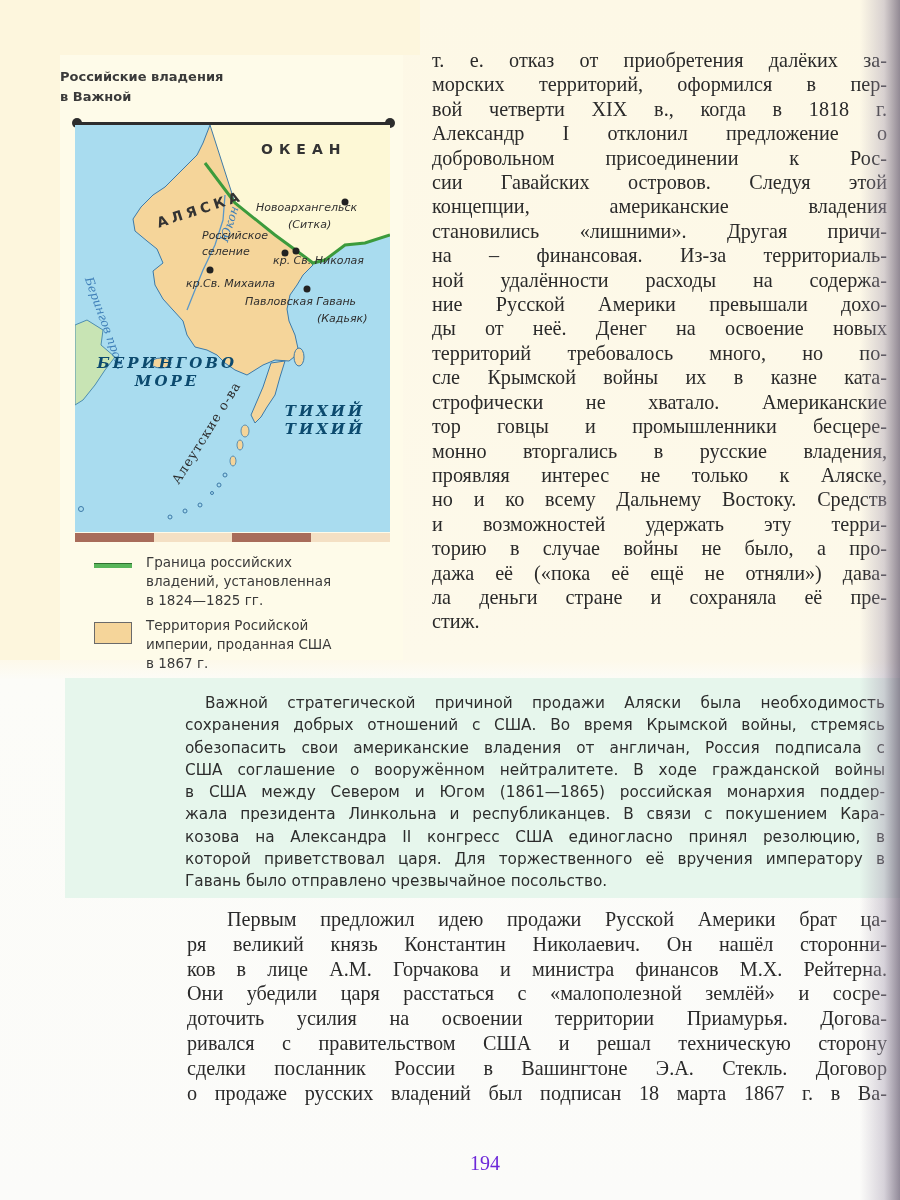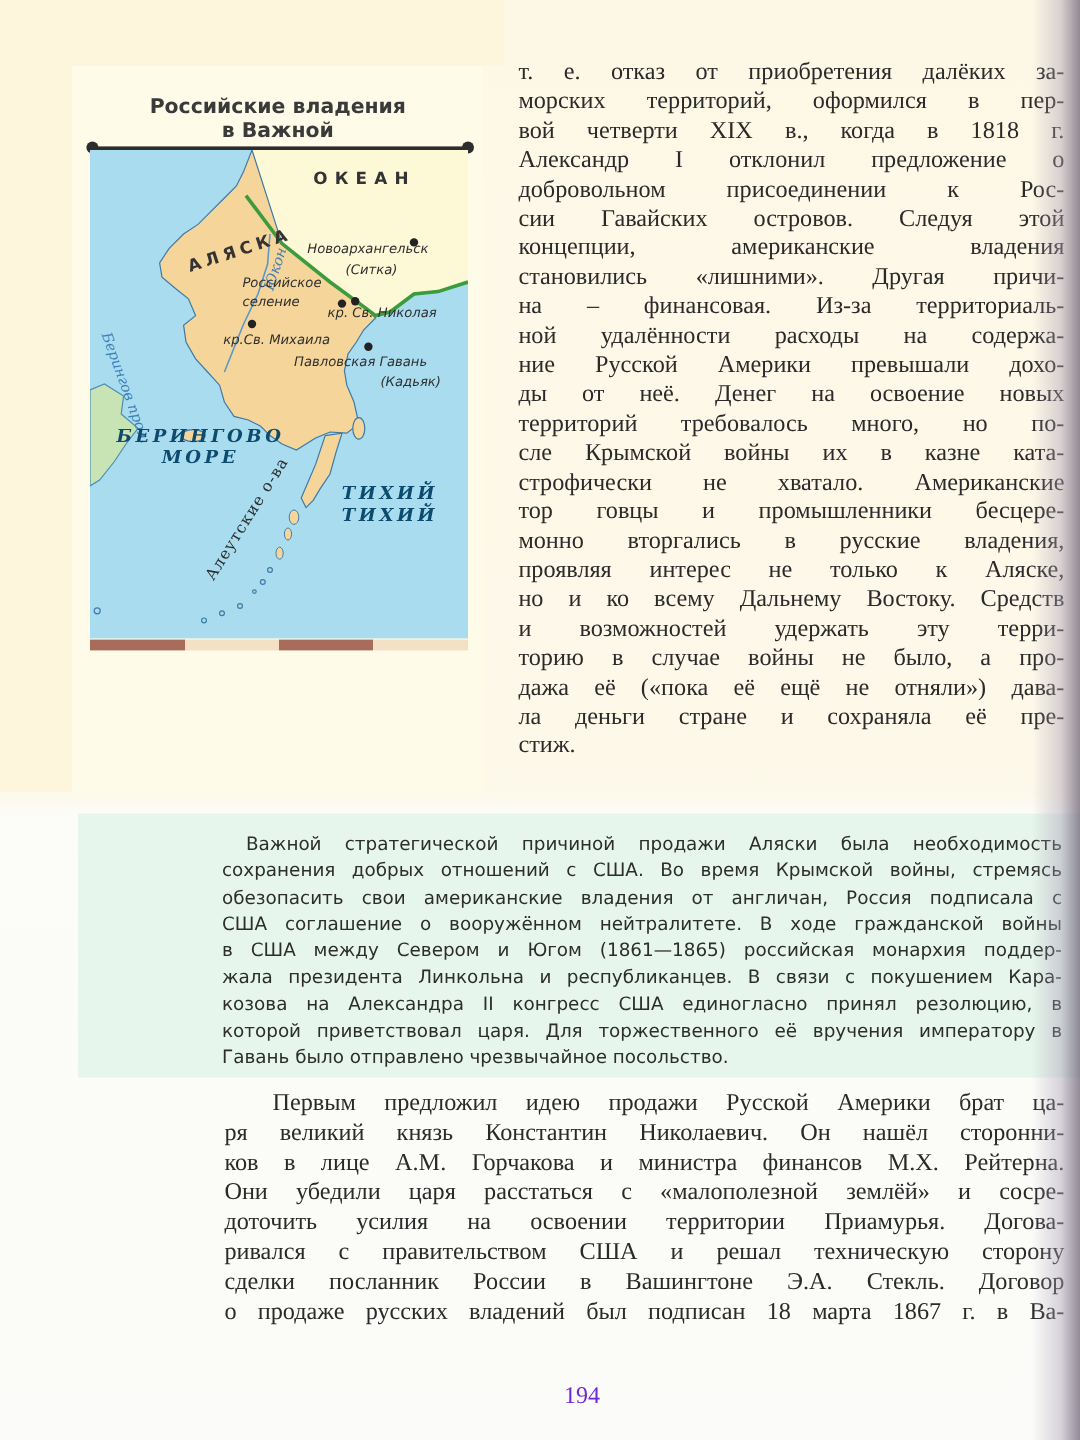--- a/index.html
+++ b/index.html
@@ -25,23 +25,23 @@
     background:linear-gradient(90deg, rgba(255,255,255,0) 0%, rgba(170,160,180,0.45) 60%, rgba(110,100,120,0.75) 100%);
     z-index:5;
   }
 
   
   .map-card {
     position:absolute; left:60px; top:55px; width:343px; height:605px;
     background:#fefbe9;
   }
   .map-title {
-    position:absolute; left:0; top:24px; width:100%;
-    text-align:center; font-family:"DejaVu Sans", sans-serif; font-weight:bold;
-    font-size:17px; line-height:20px; color:#3a3a3a;
+    position:absolute; left:0; top:12px; width:100%;
+    text-align:left; font-family:"DejaVu Sans", sans-serif; font-weight:bold;
+    font-size:13px; line-height:20px; color:#3a3a3a;
   }
   .map-title .t2 { display:block; }
   .map-rule {
     position:absolute; left:16px; top:67px; width:315px; height:3px; background:#2d2d2d;
   }
   .map-rule::before, .map-rule::after {
     content:""; position:absolute; top:-4px; width:10px; height:10px; border-radius:50%; background:#2d2d2d;
   }
   .map-rule::before { left:-4px; }
   .map-rule::after { right:-4px; }
@@ -173,20 +173,34 @@
     </div>
     <div class="maplabel m-sea" style="left:195px;top:277px;width:110px;">
       <div>ТИХИЙ</div>
       <div>ТИХИЙ</div>
     </div>
     <span class="maplabel m-isl" style="left:100px;top:350px;transform:rotate(-58deg);transform-origin:left center;">Алеутские о-ва</span>
   </div>
 
   <div class="map-strip"></div>
 
+  <div class="legend">
+    <div class="legend-row">
+      <span class="legend-swatch-line"></span>
+      <div>Граница российских</div>
+      <div>владений, установленная</div>
+      <div>в 1824—1825 гг.</div>
+    </div>
+    <div class="legend-row">
+      <span class="legend-swatch-box"></span>
+      <div>Территория Росийской</div>
+      <div>империи, проданная США</div>
+      <div>в 1867 г.</div>
+    </div>
+  </div>
 </div>
 
 <div class="col-right">
   <span class="ln">т. е. отказ от приобретения далёких за-</span>
   <span class="ln">морских территорий, оформился в пер-</span>
   <span class="ln">вой четверти XIX в., когда в 1818 г.</span>
   <span class="ln">Александр I отклонил предложение о</span>
   <span class="ln">добровольном присоединении к Рос-</span>
   <span class="ln">сии Гавайских островов. Следуя этой</span>
   <span class="ln">концепции, американские владения</span>

